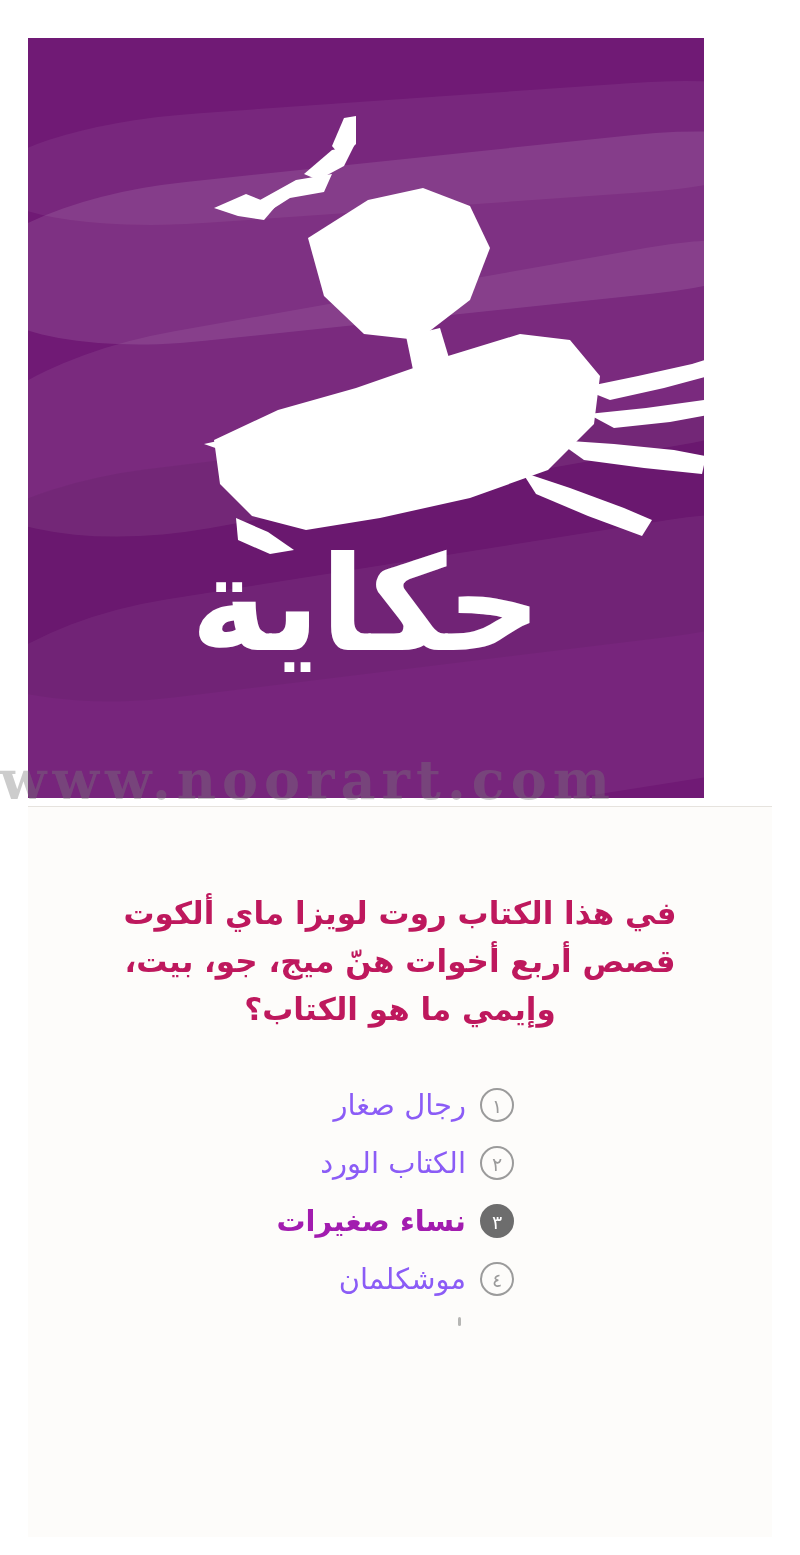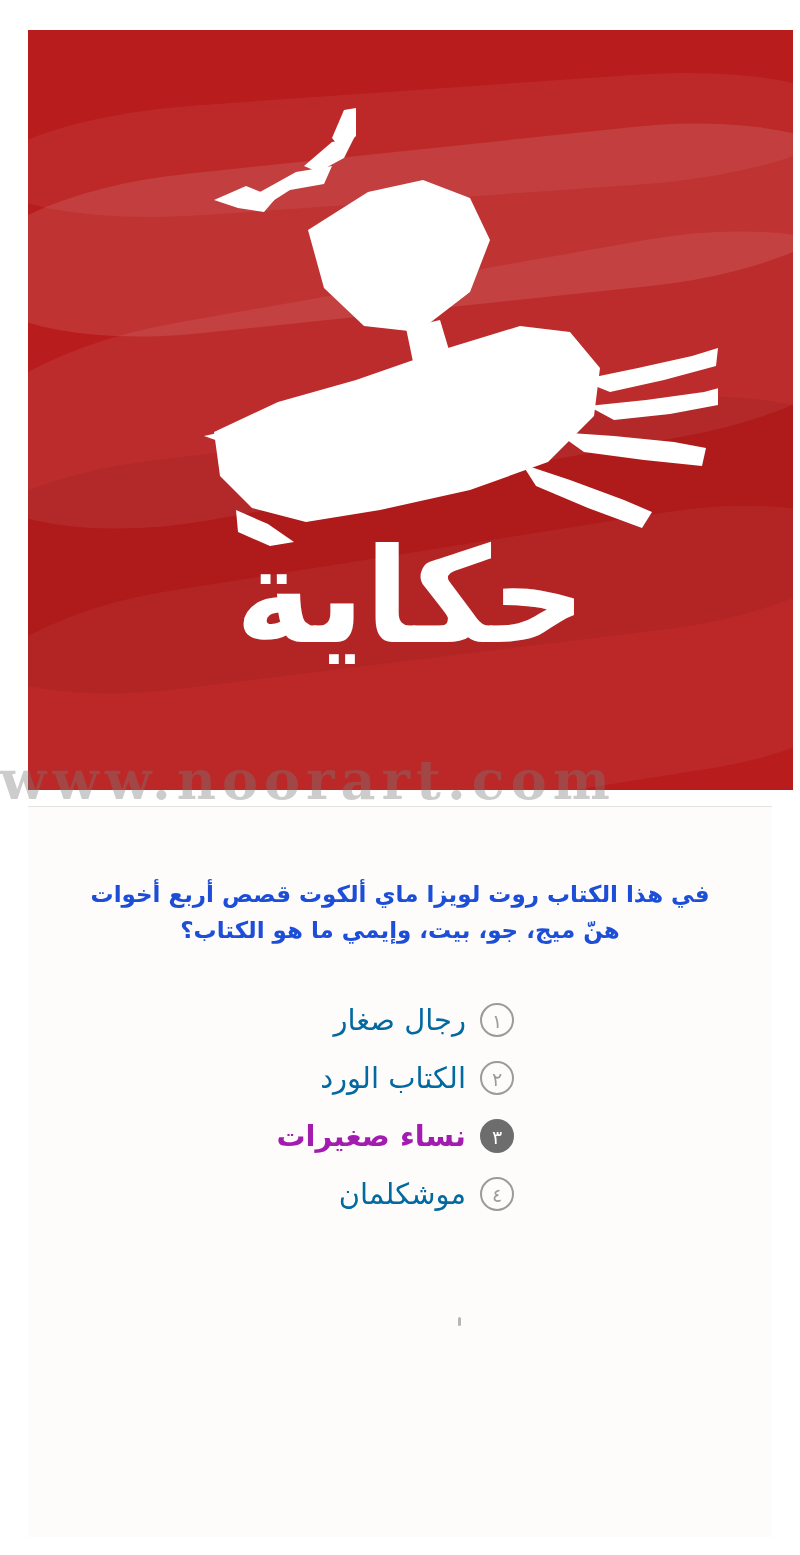--- a/index.html
+++ b/index.html
@@ -19,24 +19,24 @@
   #page {
     position: absolute;
     inset: 0;
     background: #ffffff;
   }
 
   
   #card-front {
     position: absolute;
     left: 28px;
-    top: 30px;
-    width: 765px;
+    top: 38px;
+    width: 676px;
     height: 760px;
-    background: #b91c1c;
+    background: #701a75;
     overflow: hidden;
   }
   
   .wave {
     position: absolute;
     pointer-events: none;
   }
   .wave.w1 {
     left: -60px; top: 120px;
     width: 900px; height: 160px;
@@ -123,26 +123,26 @@
     overflow: hidden;
   }
   #back-inner {
     position: absolute;
     left: 0; right: 0;
     top: 70px;
     direction: rtl;
   }
   #question-text {
     width: 620px;
-    margin: 0 auto;
+    margin: 12px auto;
     text-align: center;
     direction: rtl;
-    color: #1d4ed8;
-    font-family: "DejaVu Sans", sans-serif;
-    font-size: 23px;
+    color: #be185d;
+    font-family: "DejaVu Sans", sans-serif;
+    font-size: 31px;
     font-weight: bold;
     line-height: 1.55;
   }
   #choices {
     margin: 50px auto 0 auto;
     width: 620px;
     direction: rtl;
   }
   .choice {
     display: flex;
@@ -167,21 +167,21 @@
     box-sizing: border-box;
     background: transparent;
   }
   .choice.correct .choice-num {
     background: #6d6d6d;
     border-color: #6d6d6d;
     color: #ffffff;
   }
   .choice-label {
     margin-right: 14px;
-    color: #0369a1;
+    color: #8b5cf6;
     font-family: "DejaVu Sans", sans-serif;
     font-size: 29px;
     font-weight: normal;
     white-space: nowrap;
   }
   .choice.correct .choice-label {
     color: #a21caf;
     font-weight: bold;
   }
 

